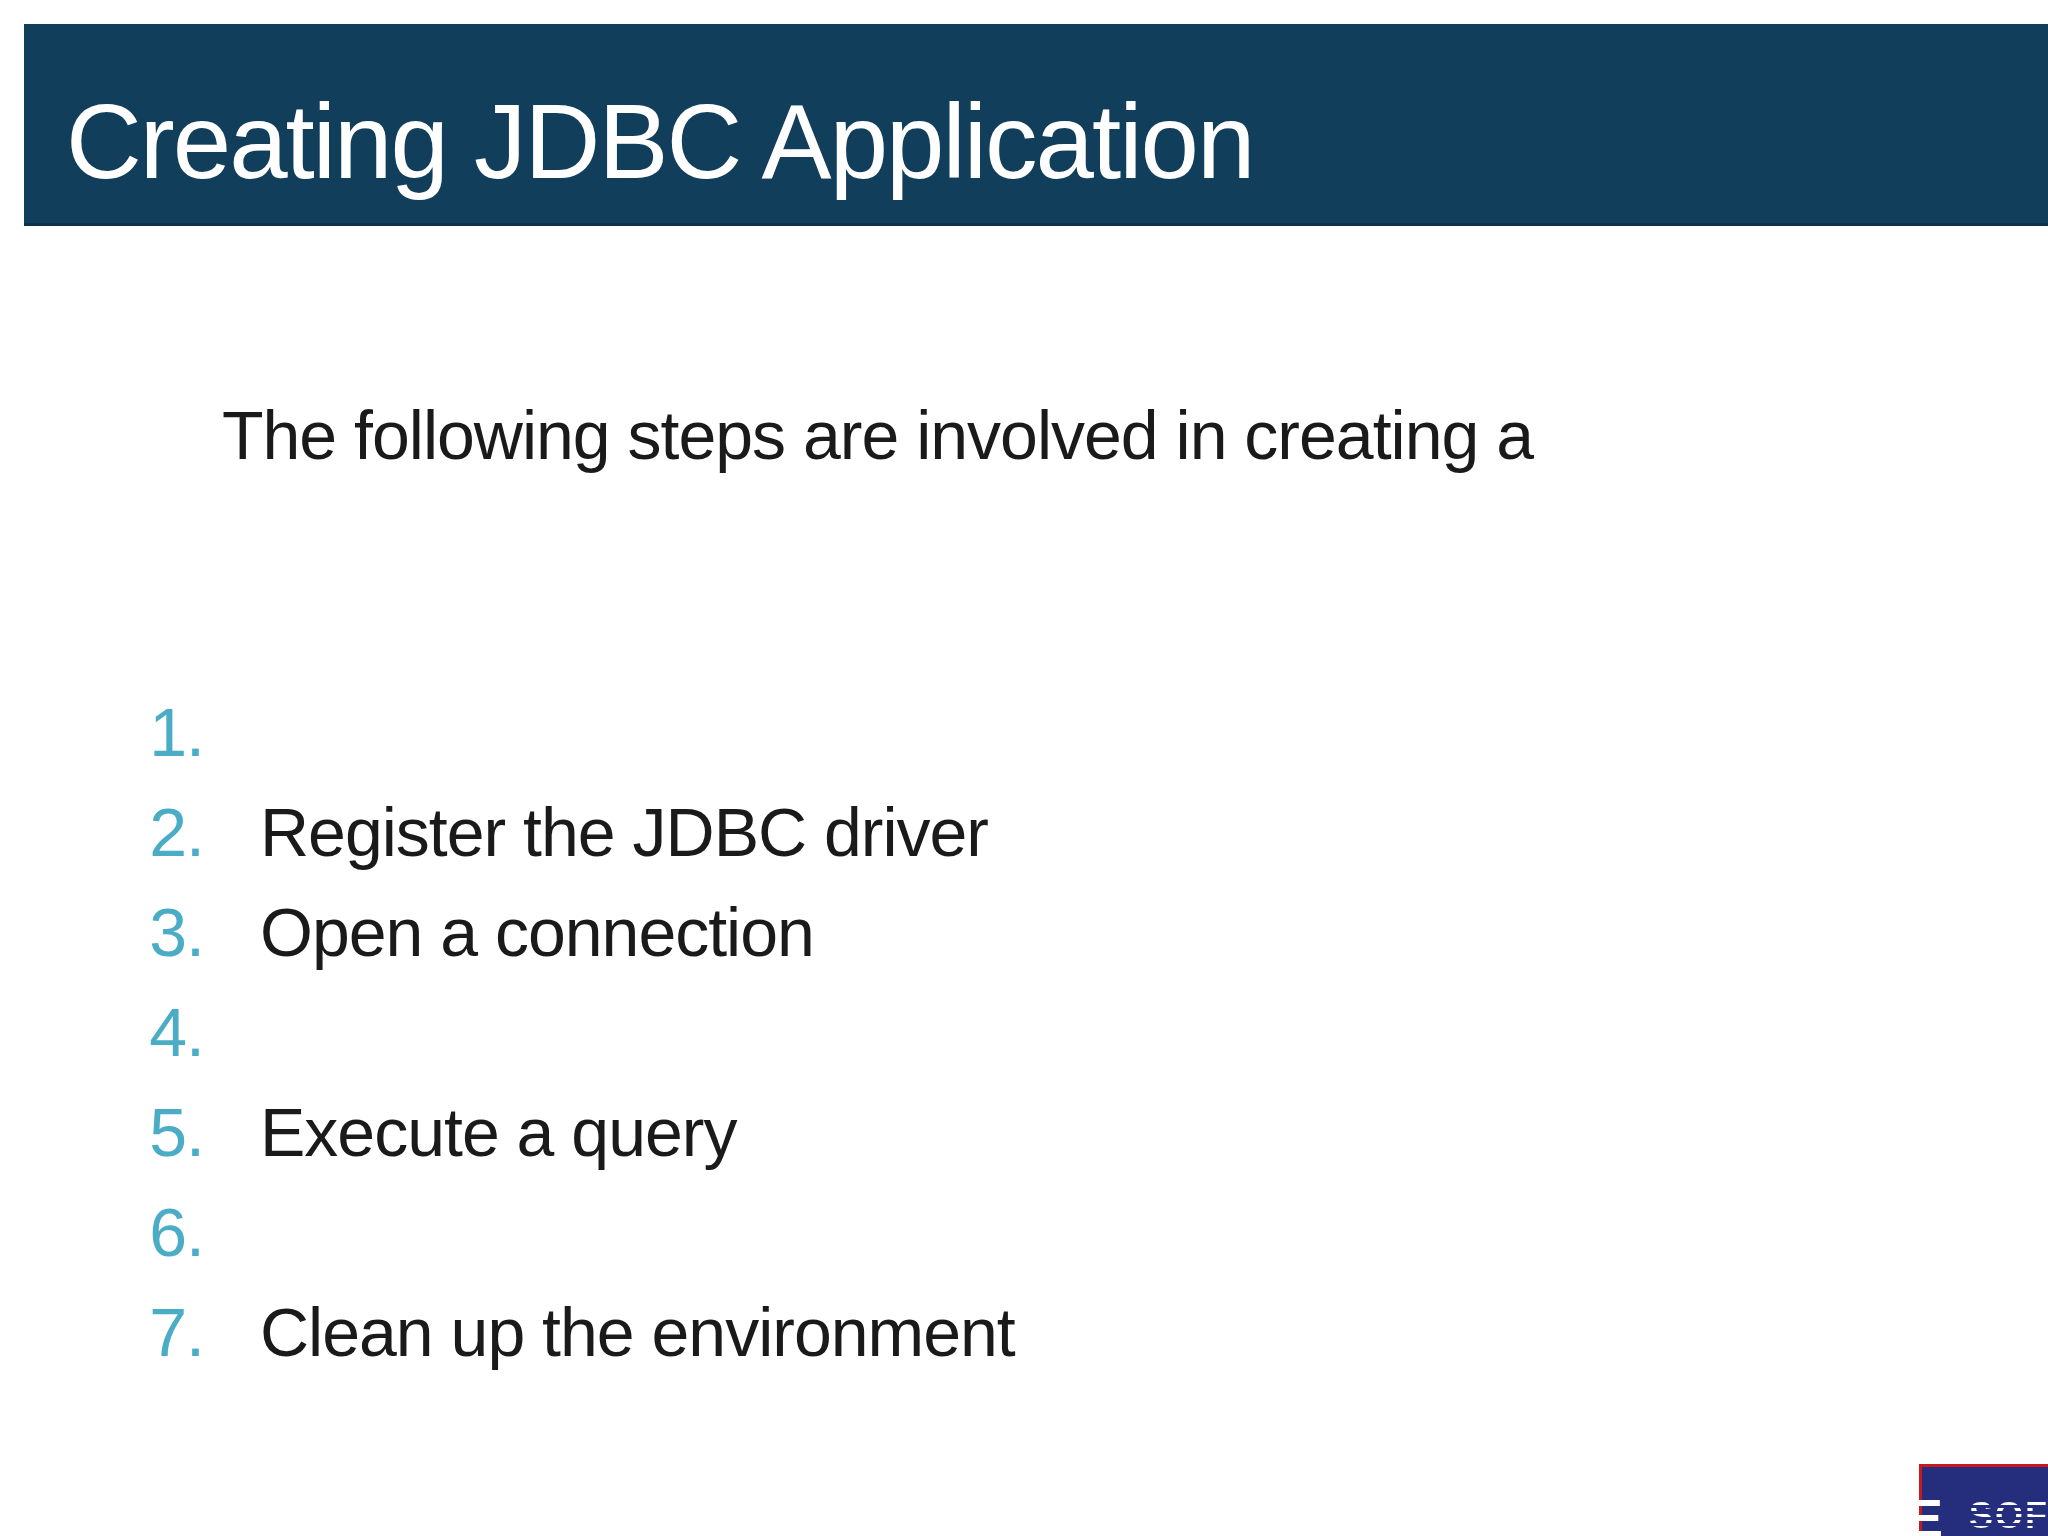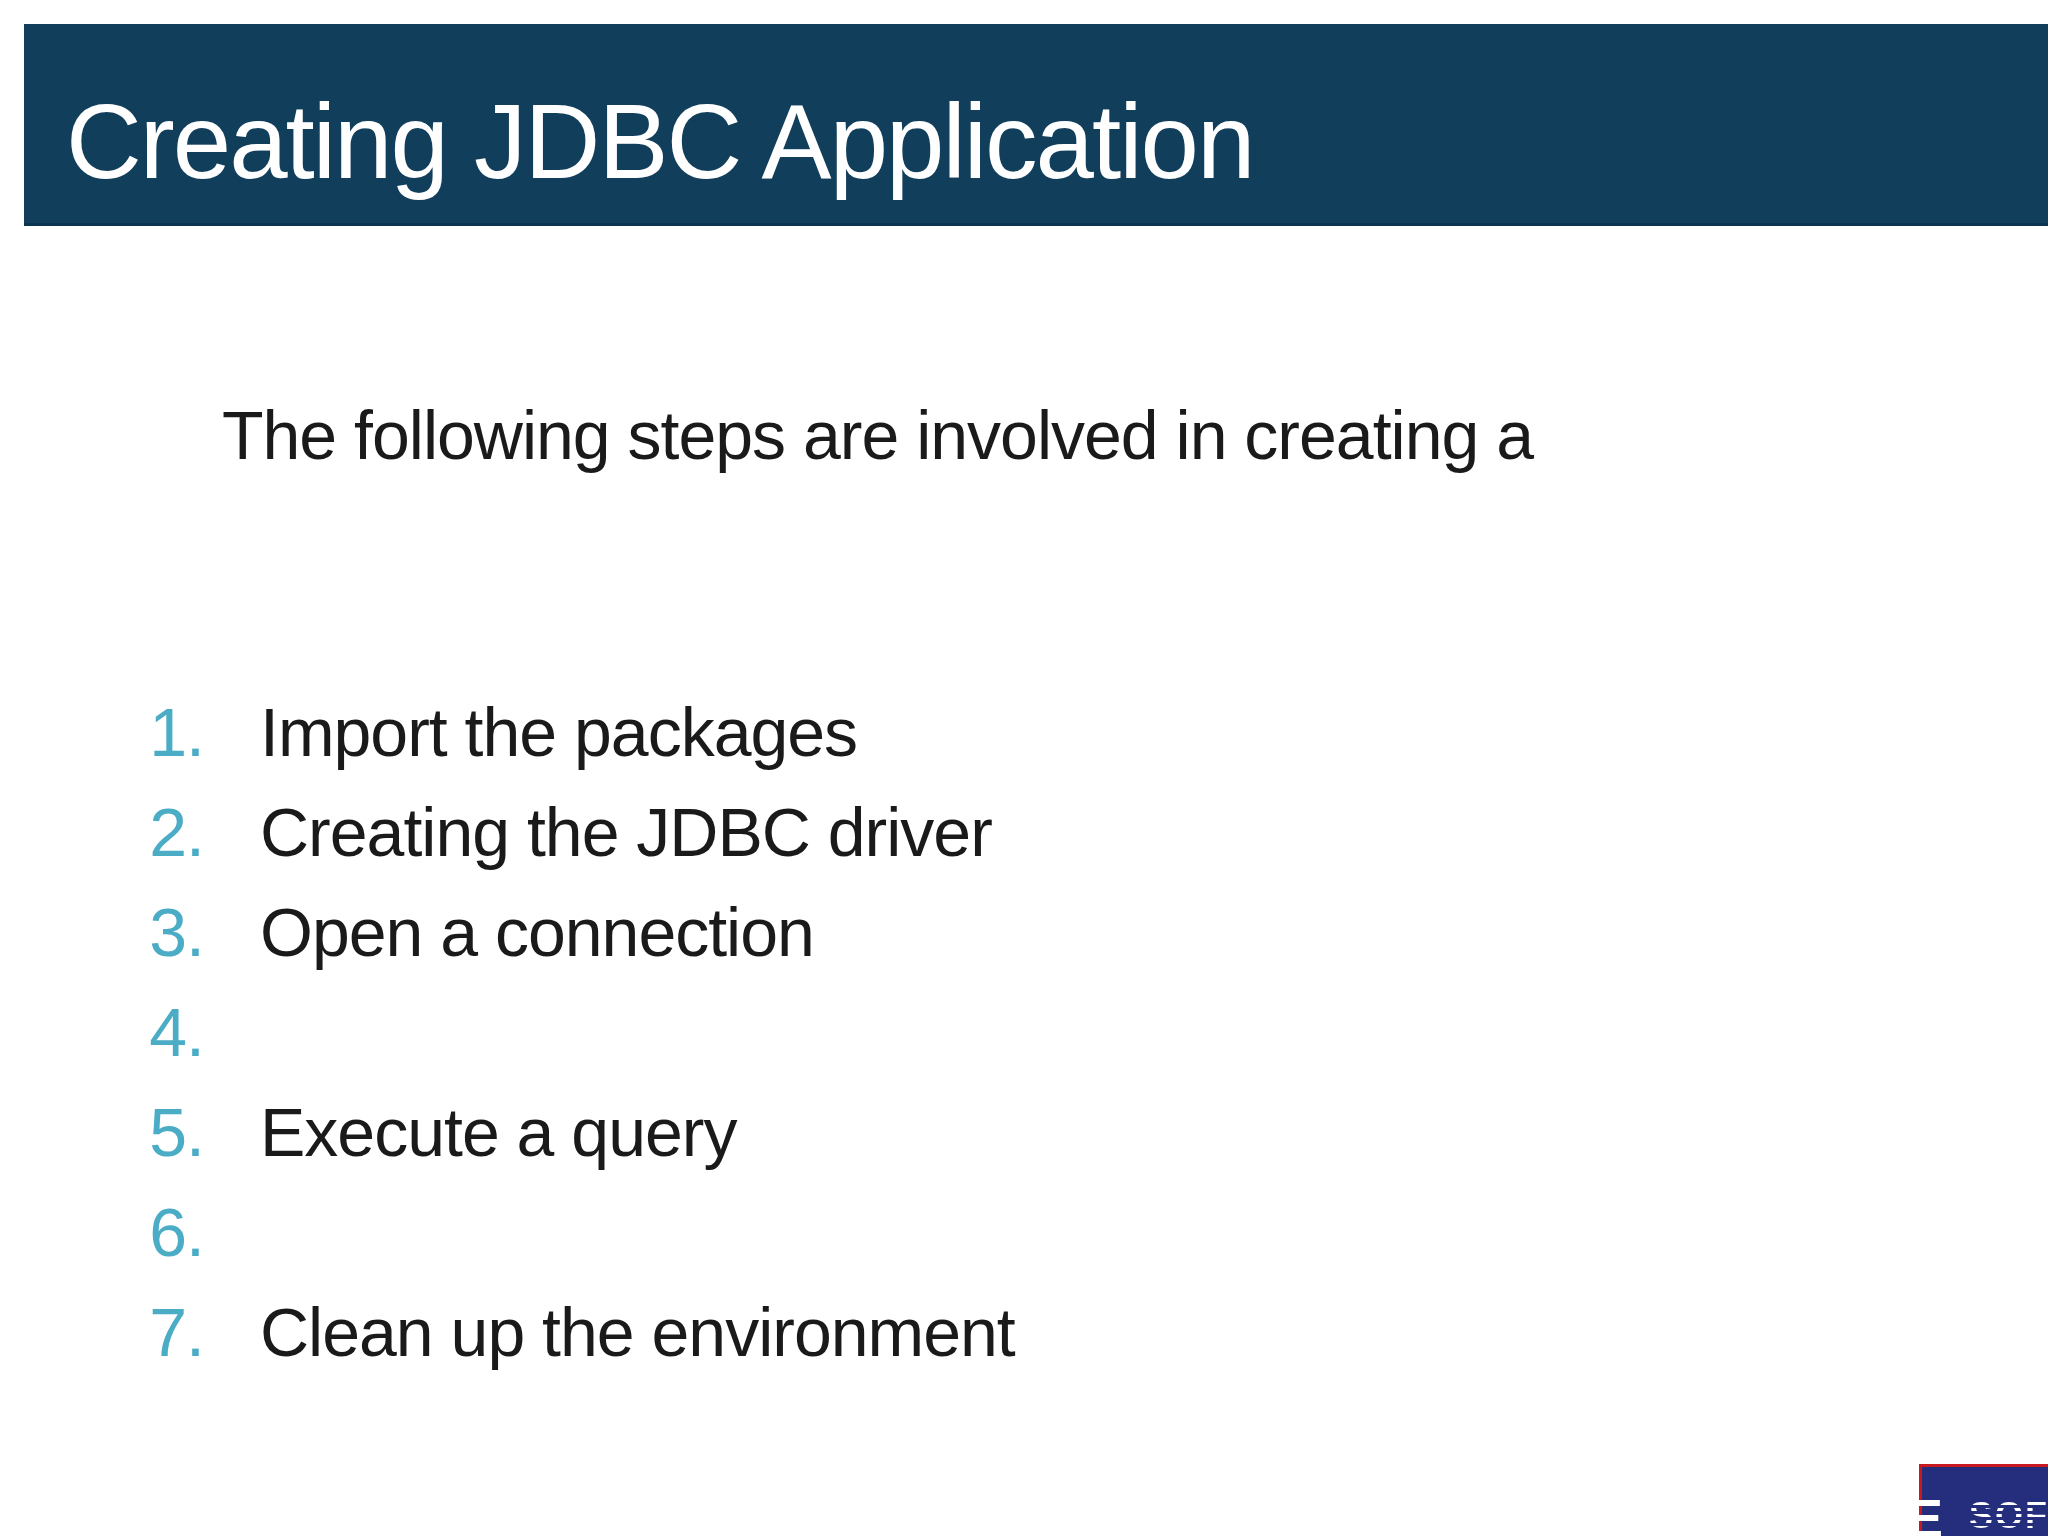--- a/index.html
+++ b/index.html
@@ -140,25 +140,24 @@
     <div class="slide-title">Creating JDBC Application</div>
   </div>
 
   <div class="intro">
     <div>The following steps are involved in creating a</div>
   </div>
 
   <div class="steps">
     <div class="step">
       <span class="step-num">1.</span>
-      <span class="step-label">Import the packages</span>
     </div>
     <div class="step">
       <span class="step-num">2.</span>
-      <span class="step-label">Creating the JDBC driver</span>
+      <span class="step-label">Register the JDBC driver</span>
     </div>
     <div class="step">
       <span class="step-num">3.</span>
       <span class="step-label">Open a connection</span>
     </div>
     <div class="step">
       <span class="step-num">4.</span>
     </div>
     <div class="step">
       <span class="step-num">5.</span>

